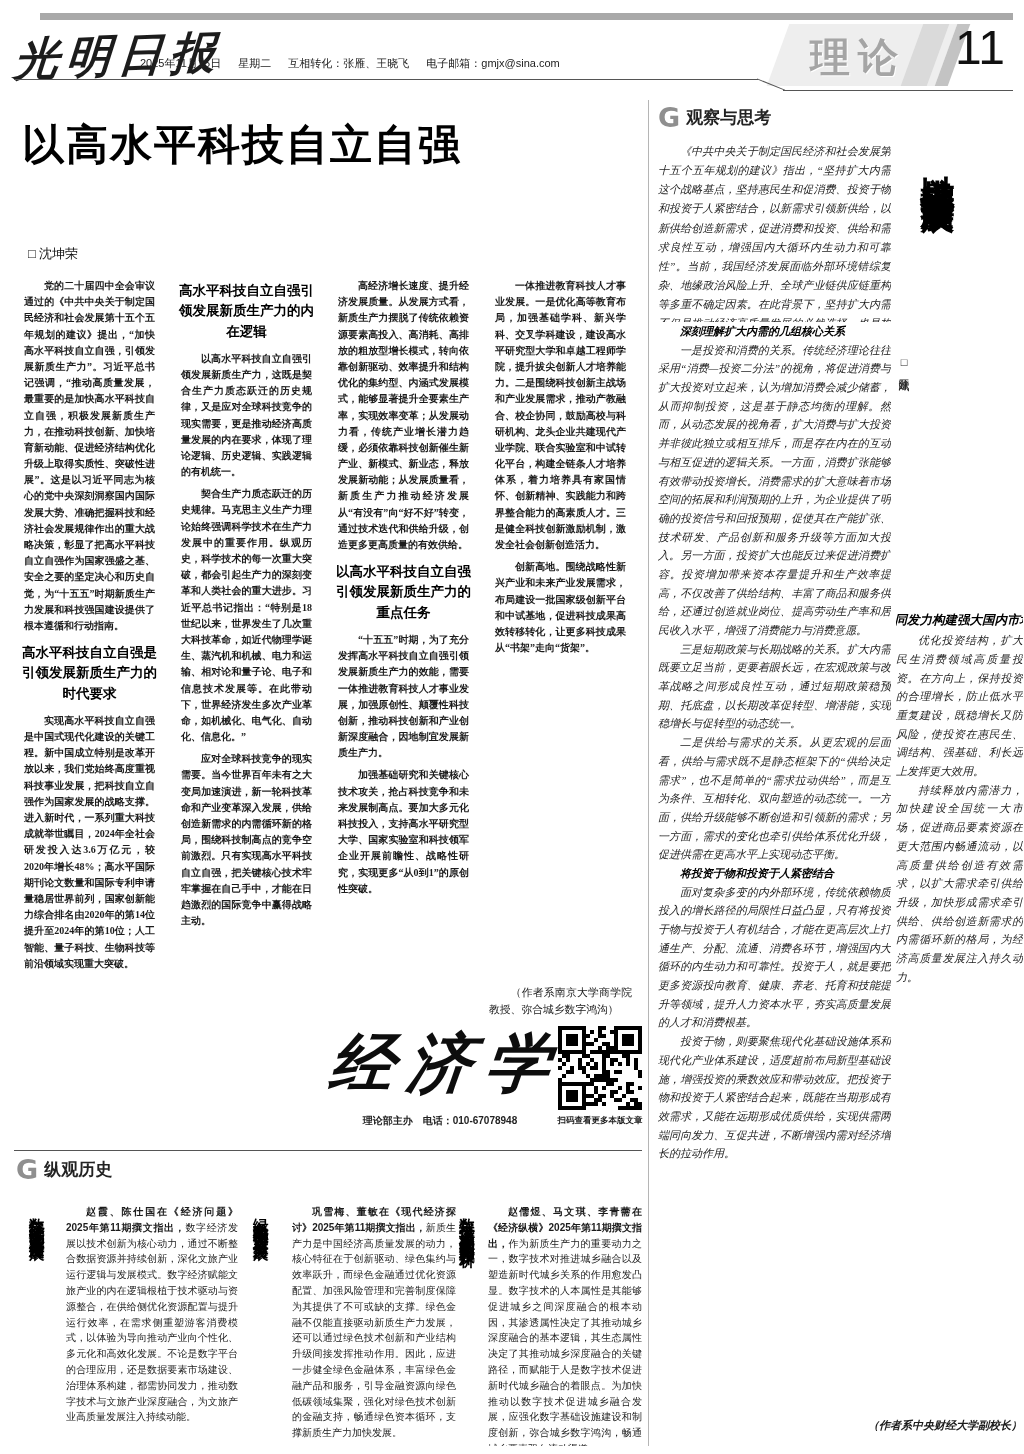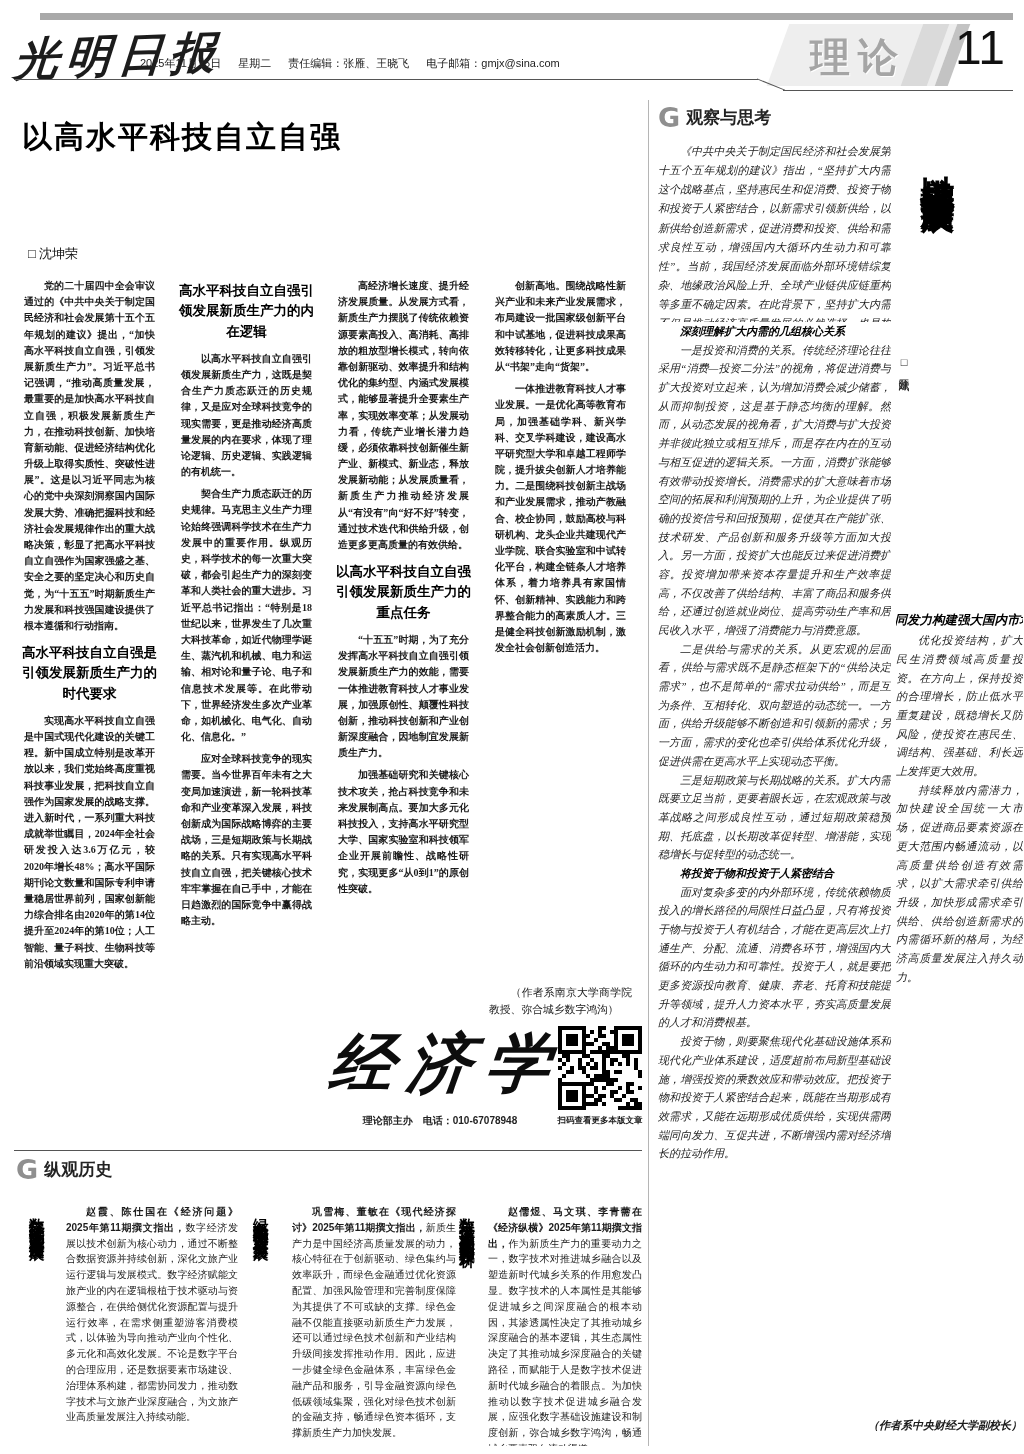--- a/index.html
+++ b/index.html
@@ -21,21 +21,21 @@
   .section-name{left:810px;top:30px;font-size:40px;font-weight:900;color:#a5a5a5;
                 letter-spacing:8px;text-shadow:1px 1px 0 #fff;
                 font-family:"Liberation Sans","DejaVu Sans",sans-serif;}
   .page-num{left:955px;top:20px;font-size:48px;color:#111;
             font-family:"Liberation Sans","DejaVu Sans",sans-serif;}
   .rule-a{left:14px;top:79px;width:744px;height:1px;background:#555;}
   .rule-step{left:756px;top:84px;width:30px;height:1px;background:#555;transform:rotate(22deg);}
   .rule-b{left:783px;top:90px;width:230px;height:1px;background:#555;}
 
   
-  .headline{left:22px;top:116px;width:615px;font-size:30px;font-weight:900;
+  .headline{left:22px;top:116px;width:615px;font-size:42px;font-weight:900;
             line-height:1.38;letter-spacing:2px;color:#000;
             font-family:"Liberation Sans","DejaVu Sans",sans-serif;}
   .m-author{left:28px;top:245px;font-size:13px;color:#111;}
   .m-col{width:143px;top:272px;overflow:hidden;}
   .m-col p{margin:6px;font-size:10px;line-height:1.62;text-align:justify;text-indent:2em;font-weight:bold;}
   .m-col .sub{font-weight:700;font-size:13.5px;line-height:1.5;text-align:center;
               text-indent:0;margin:9px 2px;color:#000;
               font-family:Liberation Serif, serif;}
   .c1{left:18px;height:868px;}
   .c2{left:175px;height:868px;}
@@ -96,21 +96,21 @@
 </head>
 <body>
 
 <div id="page">
 
   <div class="abs topbar"></div>
   <div class="abs masthead">光明日报</div>
   <div class="abs dateline">
     <span>2025年11月25日</span>
     <span>星期二</span>
-    <span>责任编辑：张雁、王晓飞</span>
+    <span>互相转化：张雁、王晓飞</span>
     <span>电子邮箱：gmjx@sina.com</span>
   </div>
   <div class="abs badge1"></div>
   <div class="abs badge2"></div>
   <div class="abs badge3"></div>
   <div class="abs section-name">理论</div>
   <div class="abs page-num">11</div>
   <div class="abs rule-a"></div>
   <div class="abs rule-step"></div>
   <div class="abs rule-b"></div>
@@ -122,31 +122,31 @@
 
   <div class="abs m-col c1">
     <p>党的二十届四中全会审议通过的《中共中央关于制定国民经济和社会发展第十五个五年规划的建议》提出，“加快高水平科技自立自强，引领发展新质生产力”。习近平总书记强调，“推动高质量发展，最重要的是加快高水平科技自立自强，积极发展新质生产力，在推动科技创新、加快培育新动能、促进经济结构优化升级上取得实质性、突破性进展”。这是以习近平同志为核心的党中央深刻洞察国内国际发展大势、准确把握科技和经济社会发展规律作出的重大战略决策，彰显了把高水平科技自立自强作为国家强盛之基、安全之要的坚定决心和历史自觉，为“十五五”时期新质生产力发展和科技强国建设提供了根本遵循和行动指南。</p>
     <p class="sub">高水平科技自立自强是引领发展新质生产力的时代要求</p>
     <p>实现高水平科技自立自强是中国式现代化建设的关键工程。新中国成立特别是改革开放以来，我们党始终高度重视科技事业发展，把科技自立自强作为国家发展的战略支撑。进入新时代，一系列重大科技成就举世瞩目，2024年全社会研发投入达3.6万亿元，较2020年增长48%；高水平国际期刊论文数量和国际专利申请量稳居世界前列，国家创新能力综合排名由2020年的第14位提升至2024年的第10位；人工智能、量子科技、生物科技等前沿领域实现重大突破。</p>
   </div>
   <div class="abs m-col c2">
     <p class="sub">高水平科技自立自强引领发展新质生产力的内在逻辑</p>
     <p>以高水平科技自立自强引领发展新质生产力，这既是契合生产力质态跃迁的历史规律，又是应对全球科技竞争的现实需要，更是推动经济高质量发展的内在要求，体现了理论逻辑、历史逻辑、实践逻辑的有机统一。</p>
     <p>契合生产力质态跃迁的历史规律。马克思主义生产力理论始终强调科学技术在生产力发展中的重要作用。纵观历史，科学技术的每一次重大突破，都会引起生产力的深刻变革和人类社会的重大进步。习近平总书记指出：“特别是18世纪以来，世界发生了几次重大科技革命，如近代物理学诞生、蒸汽机和机械、电力和运输、相对论和量子论、电子和信息技术发展等。在此带动下，世界经济发生多次产业革命，如机械化、电气化、自动化、信息化。”</p>
-    <p>应对全球科技竞争的现实需要。当今世界百年未有之大变局加速演进，新一轮科技革命和产业变革深入发展，科技创新成为国际战略博弈的主要战场，三是短期政策与长期战略的关系。只有实现高水平科技自立自强，把关键核心技术牢牢掌握在自己手中，才能在日趋激烈的国际竞争中赢得战略主动。</p>
+    <p>应对全球科技竞争的现实需要。当今世界百年未有之大变局加速演进，新一轮科技革命和产业变革深入发展，供给创造新需求的内需循环新的格局，围绕科技制高点的竞争空前激烈。只有实现高水平科技自立自强，把关键核心技术牢牢掌握在自己手中，才能在日趋激烈的国际竞争中赢得战略主动。</p>
   </div>
   <div class="abs m-col c3">
     <p>高经济增长速度、提升经济发展质量。从发展方式看，新质生产力摆脱了传统依赖资源要素高投入、高消耗、高排放的粗放型增长模式，转向依靠创新驱动、效率提升和结构优化的集约型、内涵式发展模式，能够显著提升全要素生产率，实现效率变革；从发展动力看，传统产业增长潜力趋缓，必须依靠科技创新催生新产业、新模式、新业态，释放发展新动能；从发展质量看，新质生产力推动经济发展从“有没有”向“好不好”转变，通过技术迭代和供给升级，创造更多更高质量的有效供给。</p>
     <p class="sub">以高水平科技自立自强引领发展新质生产力的重点任务</p>
     <p>“十五五”时期，为了充分发挥高水平科技自立自强引领发展新质生产力的效能，需要一体推进教育科技人才事业发展，加强原创性、颠覆性科技创新，推动科技创新和产业创新深度融合，因地制宜发展新质生产力。</p>
     <p>加强基础研究和关键核心技术攻关，抢占科技竞争和未来发展制高点。要加大多元化科技投入，支持高水平研究型大学、国家实验室和科技领军企业开展前瞻性、战略性研究，实现更多“从0到1”的原创性突破。</p>
   </div>
   <div class="abs m-col c4">
+    <p>一体推进教育科技人才事业发展。一是优化高等教育布局，加强基础学科、新兴学科、交叉学科建设，建设高水平研究型大学和卓越工程师学院，提升拔尖创新人才培养能力。二是围绕科技创新主战场和产业发展需求，推动产教融合、校企协同，鼓励高校与科研机构、龙头企业共建现代产业学院、联合实验室和中试转化平台，构建全链条人才培养体系，着力培养具有家国情怀、创新精神、实践能力和跨界整合能力的高素质人才。三是健全科技创新激励机制，激发全社会创新创造活力。</p>
     <p>创新高地。围绕战略性新兴产业和未来产业发展需求，布局建设一批国家级创新平台和中试基地，促进科技成果高效转移转化，让更多科技成果从“书架”走向“货架”。</p>
-    <p>一体推进教育科技人才事业发展。一是优化高等教育布局，加强基础学科、新兴学科、交叉学科建设，建设高水平研究型大学和卓越工程师学院，提升拔尖创新人才培养能力。二是围绕科技创新主战场和产业发展需求，推动产教融合、校企协同，鼓励高校与科研机构、龙头企业共建现代产业学院、联合实验室和中试转化平台，构建全链条人才培养体系，着力培养具有家国情怀、创新精神、实践能力和跨界整合能力的高素质人才。三是健全科技创新激励机制，激发全社会创新创造活力。</p>
   </div>
   <div class="abs m-byline">（作者系南京大学商学院教授、弥合城乡数字鸿沟）</div>
 
   <div class="abs dept">
     <div class="dept-logo">经济学</div>
     <div class="dept-info">理论部主办　电话：010-67078948</div>
     <div class="qr">
         <i style="left:0px;top:0px"></i>
         <i style="left:4px;top:0px"></i>
         <i style="left:8px;top:0px"></i>
@@ -375,22 +375,22 @@
     <span class="gicon">G</span>
     <span class="obs-title">观察与思考</span>
   </div>
   <div class="abs obs-intro">《中共中央关于制定国民经济和社会发展第十五个五年规划的建议》指出，“坚持扩大内需这个战略基点，坚持惠民生和促消费、投资于物和投资于人紧密结合，以新需求引领新供给，以新供给创造新需求，促进消费和投资、供给和需求良性互动，增强国内大循环内生动力和可靠性”。当前，我国经济发展面临外部环境错综复杂、地缘政治风险上升、全球产业链供应链重构等多重不确定因素。在此背景下，坚持扩大内需不仅是推动经济高质量发展的必然选择，也是构建新发展格局的关键支撑。</div>
   <div class="abs v-title">以扩大内需推动经济高质量发展</div>
   <div class="abs v-author">□ 陈斌开</div>
 
   <div class="abs obs-colA">
     <p class="obs-sub">深刻理解扩大内需的几组核心关系</p>
     <p>一是投资和消费的关系。传统经济理论往往采用“消费—投资二分法”的视角，将促进消费与扩大投资对立起来，认为增加消费会减少储蓄，从而抑制投资，这是基于静态均衡的理解。然而，从动态发展的视角看，扩大消费与扩大投资并非彼此独立或相互排斥，而是存在内在的互动与相互促进的逻辑关系。一方面，消费扩张能够有效带动投资增长。消费需求的扩大意味着市场空间的拓展和利润预期的上升，为企业提供了明确的投资信号和回报预期，促使其在产能扩张、技术研发、产品创新和服务升级等方面加大投入。另一方面，投资扩大也能反过来促进消费扩容。投资增加带来资本存量提升和生产效率提高，不仅改善了供给结构、丰富了商品和服务供给，还通过创造就业岗位、提高劳动生产率和居民收入水平，增强了消费能力与消费意愿。</p>
+    <p>三是短期政策与长期战略的关系。扩大内需既要立足当前，更要着眼长远，在宏观政策与改革战略之间形成良性互动，通过短期政策稳预期、托底盘，以长期改革促转型、增潜能，实现稳增长与促转型的动态统一。</p>
     <p>二是供给与需求的关系。从更宏观的层面看，供给与需求既不是静态框架下的“供给决定需求”，也不是简单的“需求拉动供给”，而是互为条件、互相转化、双向塑造的动态统一。一方面，供给升级能够不断创造和引领新的需求；另一方面，需求的变化也牵引供给体系优化升级，促进供需在更高水平上实现动态平衡。</p>
-    <p>三是短期政策与长期战略的关系。扩大内需既要立足当前，更要着眼长远，在宏观政策与改革战略之间形成良性互动，通过短期政策稳预期、托底盘，以长期改革促转型、增潜能，实现稳增长与促转型的动态统一。</p>
     <p class="obs-sub">将投资于物和投资于人紧密结合</p>
     <p>面对复杂多变的内外部环境，传统依赖物质投入的增长路径的局限性日益凸显，只有将投资于物与投资于人有机结合，才能在更高层次上打通生产、分配、流通、消费各环节，增强国内大循环的内生动力和可靠性。投资于人，就是要把更多资源投向教育、健康、养老、托育和技能提升等领域，提升人力资本水平，夯实高质量发展的人才和消费根基。</p>
     <p>投资于物，则要聚焦现代化基础设施体系和现代化产业体系建设，适度超前布局新型基础设施，增强投资的乘数效应和带动效应。把投资于物和投资于人紧密结合起来，既能在当期形成有效需求，又能在远期形成优质供给，实现供需两端同向发力、互促共进，不断增强内需对经济增长的拉动作用。</p>
   </div>
   <div class="abs obs-colB">
     <p class="obs-sub">供需协同发力构建强大国内市场</p>
     <p>优化投资结构，扩大民生消费领域高质量投资。在方向上，保持投资的合理增长，防止低水平重复建设，既稳增长又防风险，使投资在惠民生、调结构、强基础、利长远上发挥更大效用。</p>
     <p>持续释放内需潜力，加快建设全国统一大市场，促进商品要素资源在更大范围内畅通流动，以高质量供给创造有效需求，以扩大需求牵引供给升级，加快形成需求牵引供给、供给创造新需求的内需循环新的格局，为经济高质量发展注入持久动力。</p>
   </div>
   <div class="abs obs-byline">（作者系中央财经大学副校长）</div>

